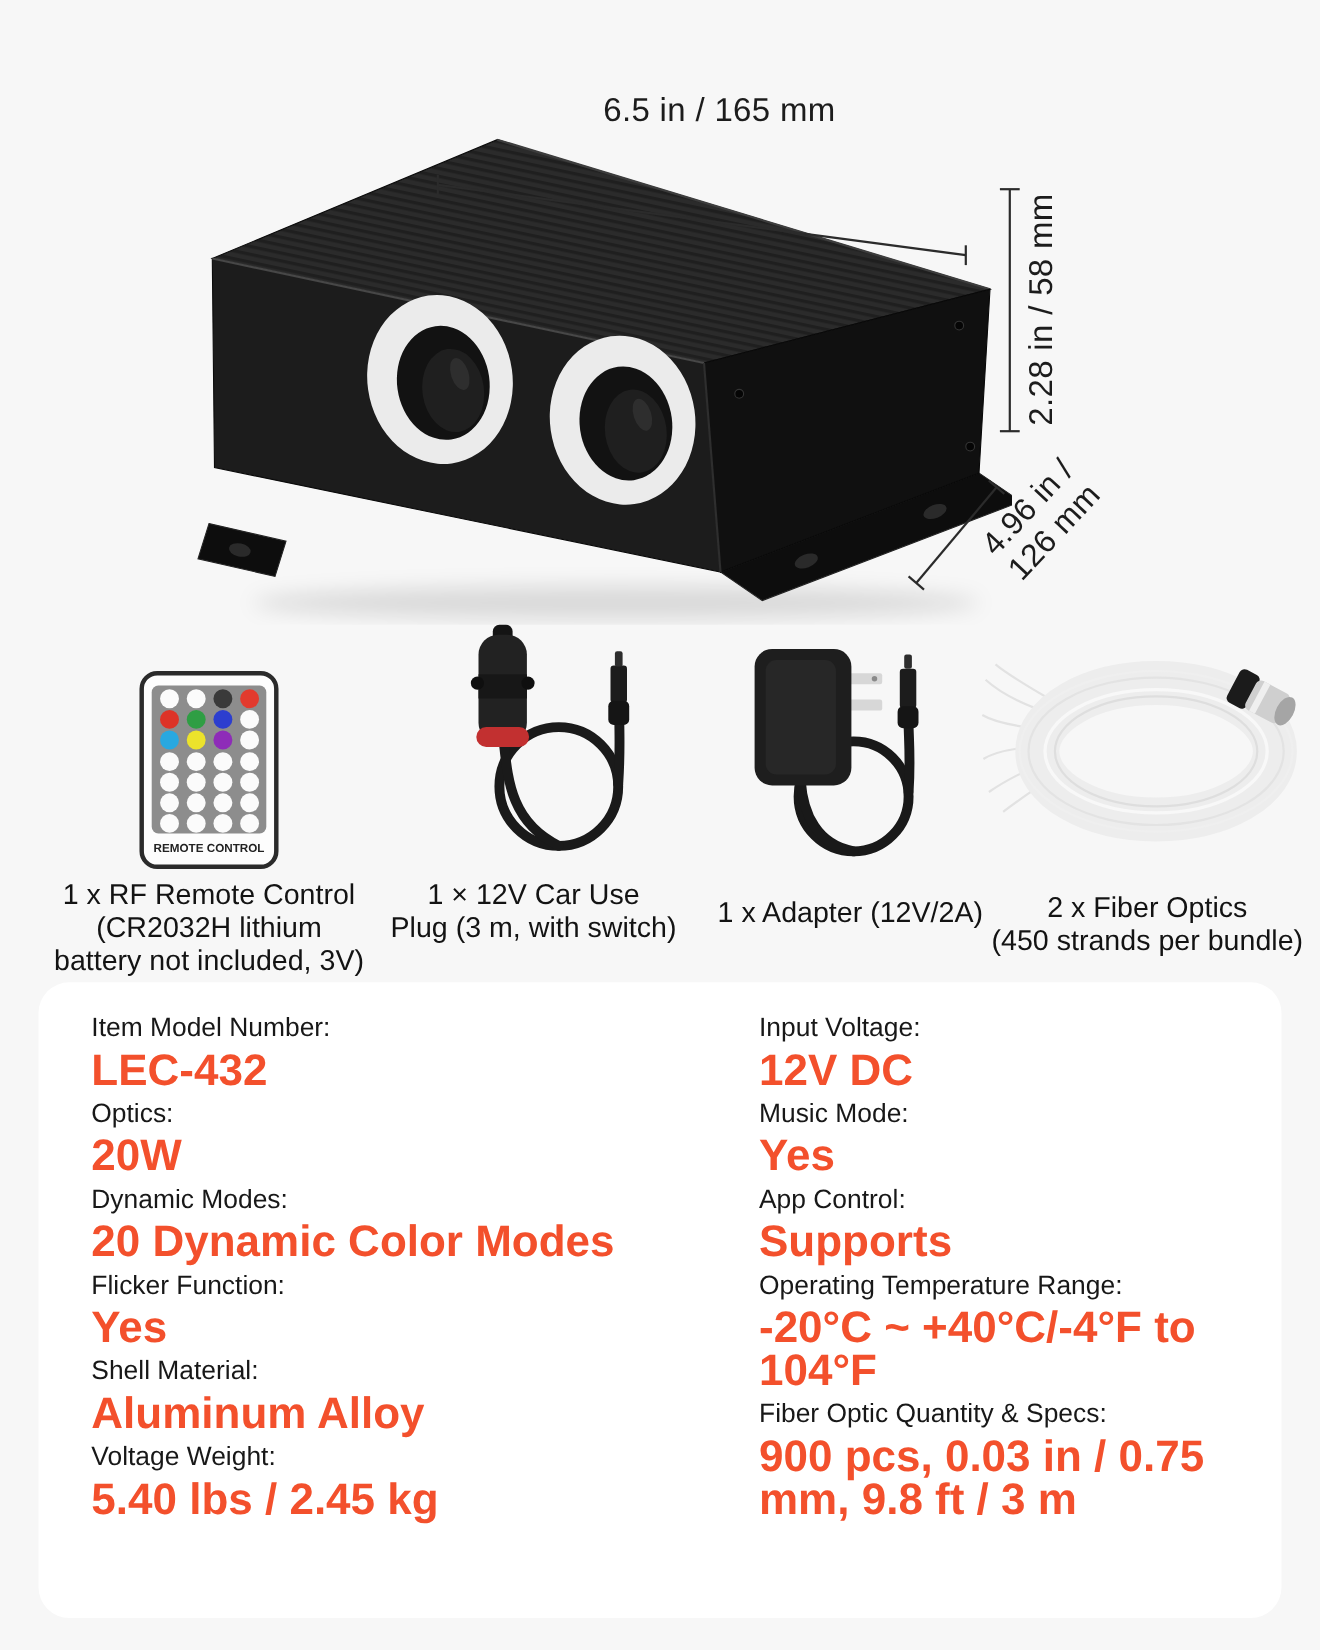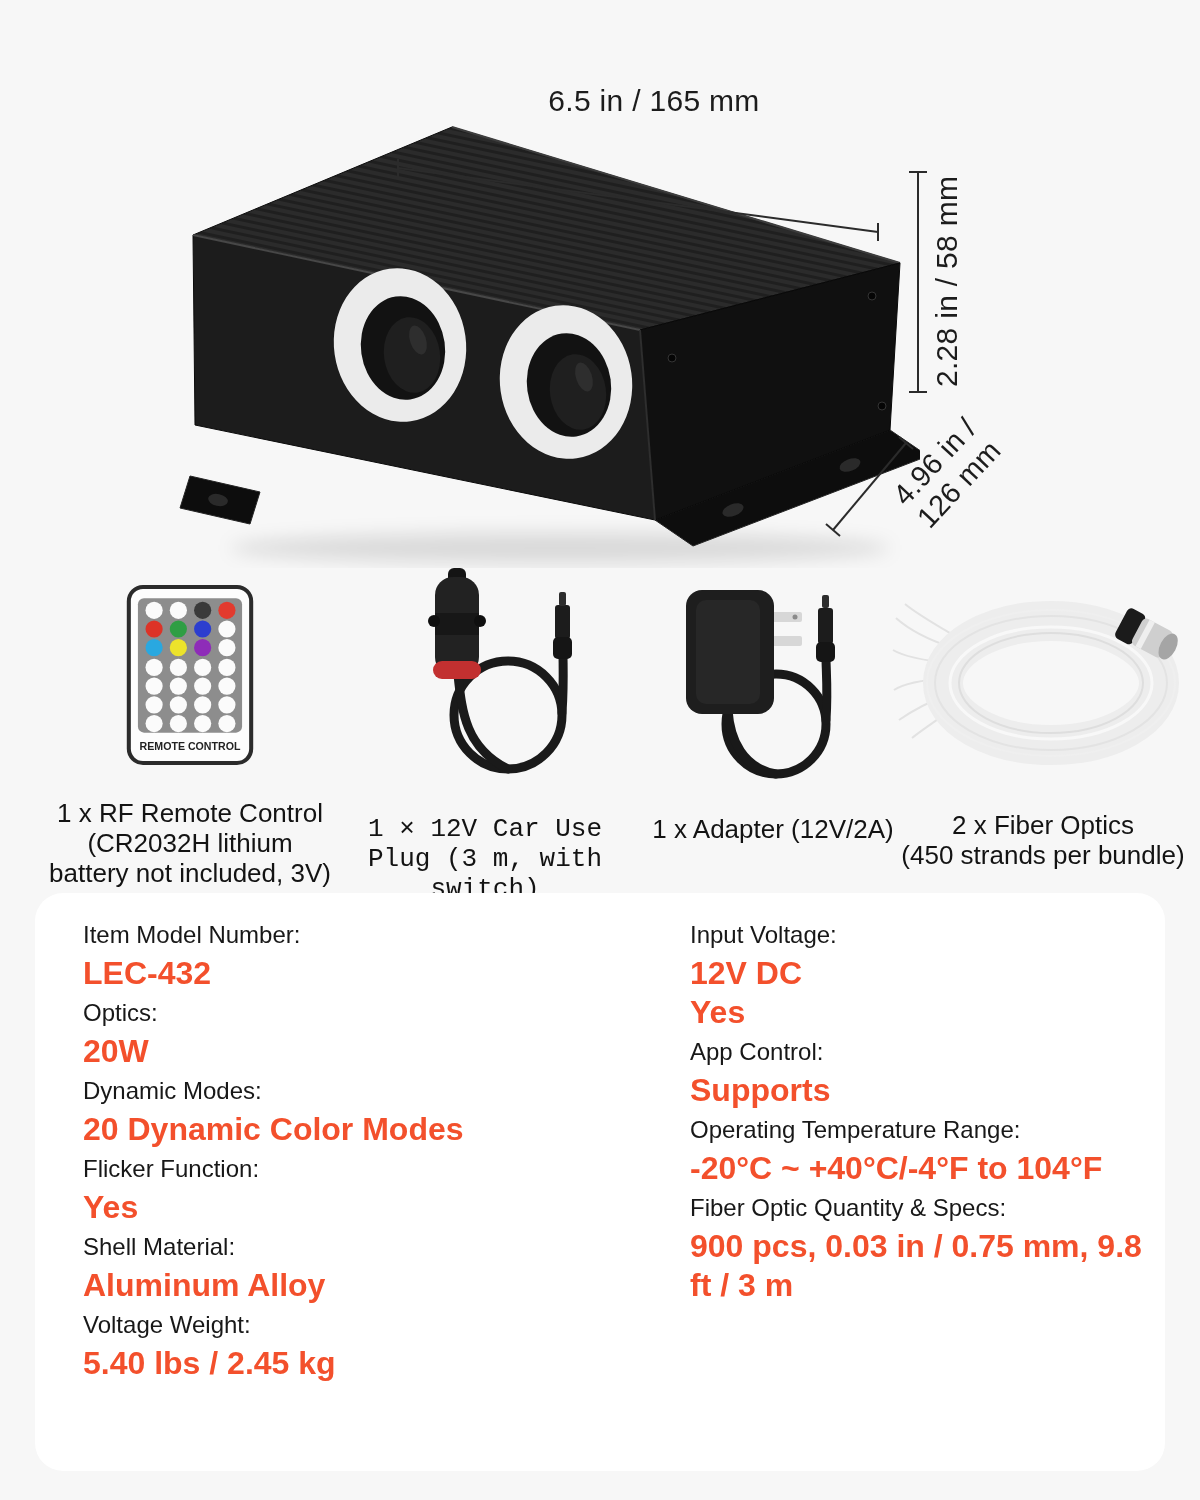--- a/index.html
+++ b/index.html
@@ -14,34 +14,34 @@
   .dim-height{left:930px;top:166px;height:230px;writing-mode:vertical-rl;transform:rotate(180deg);display:flex;align-items:center;justify-content:center;}
   .dim-depth{left:852px;top:440px;width:190px;transform:rotate(-47deg);text-align:center;font-size:29px;line-height:33px;}
 
   
   .acc{position:absolute;top:560px;text-align:center;}
   #acc-remote{left:40px;width:300px;}
   #acc-plug{left:335px;width:300px;}
   #acc-adapter{left:628px;width:290px;}
   #acc-fiber{left:888px;width:310px;}
   .acc-img{height:230px;display:flex;align-items:center;justify-content:center;}
-  #acc-remote .acc-img{padding-bottom:6px;}
+  #acc-remote .acc-img{align-items:flex-end;padding-bottom:6px;}
   .caption{margin-top:2px;}
-  #acc-plug .caption{margin-top:24px;font-family:Liberation Mono, monospace;}
+  #acc-plug .caption{margin-top:8px;}
   #acc-adapter .caption{margin-top:24px;}
   #acc-fiber .caption{margin-top:20px;}
   .cap-line{font-size:26px;line-height:30px;color:#131313;}
 
   
   .spec-card{position:absolute;left:35px;top:893px;width:1130px;height:578px;background:#ffffff;border-radius:28px;box-sizing:border-box;display:flex;padding:22px 0 0 48px;}
   .spec-col{display:block;}
   .spec-col.left{width:607px;}
   .spec-col.right{width:455px;}
   .spec-label{font-size:24px;line-height:39px;color:#181818;}
-  .spec-value{font-size:32px;line-height:39px;font-weight:700;color:#f3502c;}
+  .spec-value{font-size:40px;line-height:39px;font-weight:700;color:#f3502c;}
 </style>
 </head>
 <body>
 
 <div class="page">
 
   <svg class="device-svg" width="760" height="460" viewBox="0 0 760 460">
     <defs>
       <pattern id="fins" width="8" height="7" patternUnits="userSpaceOnUse" patternTransform="rotate(12)">
         <rect width="8" height="7" fill="#2b2b2b"></rect>
@@ -265,20 +265,21 @@
         <div class="spec-label">Voltage Weight:</div>
         <div class="spec-value">5.40 lbs / 2.45 kg</div>
       </div>
     </div>
     <div class="spec-col right">
       <div>
         <div class="spec-label">Input Voltage:</div>
         <div class="spec-value">12V DC</div>
       </div>
       <div>
+        <div class="spec-label">Music Mode:</div>
         <div class="spec-value">Yes</div>
       </div>
       <div>
         <div class="spec-label">App Control:</div>
         <div class="spec-value">Supports</div>
       </div>
       <div>
         <div class="spec-label">Operating Temperature Range:</div>
         <div class="spec-value">-20°C ~ +40°C/-4°F to 104°F</div>
       </div>

